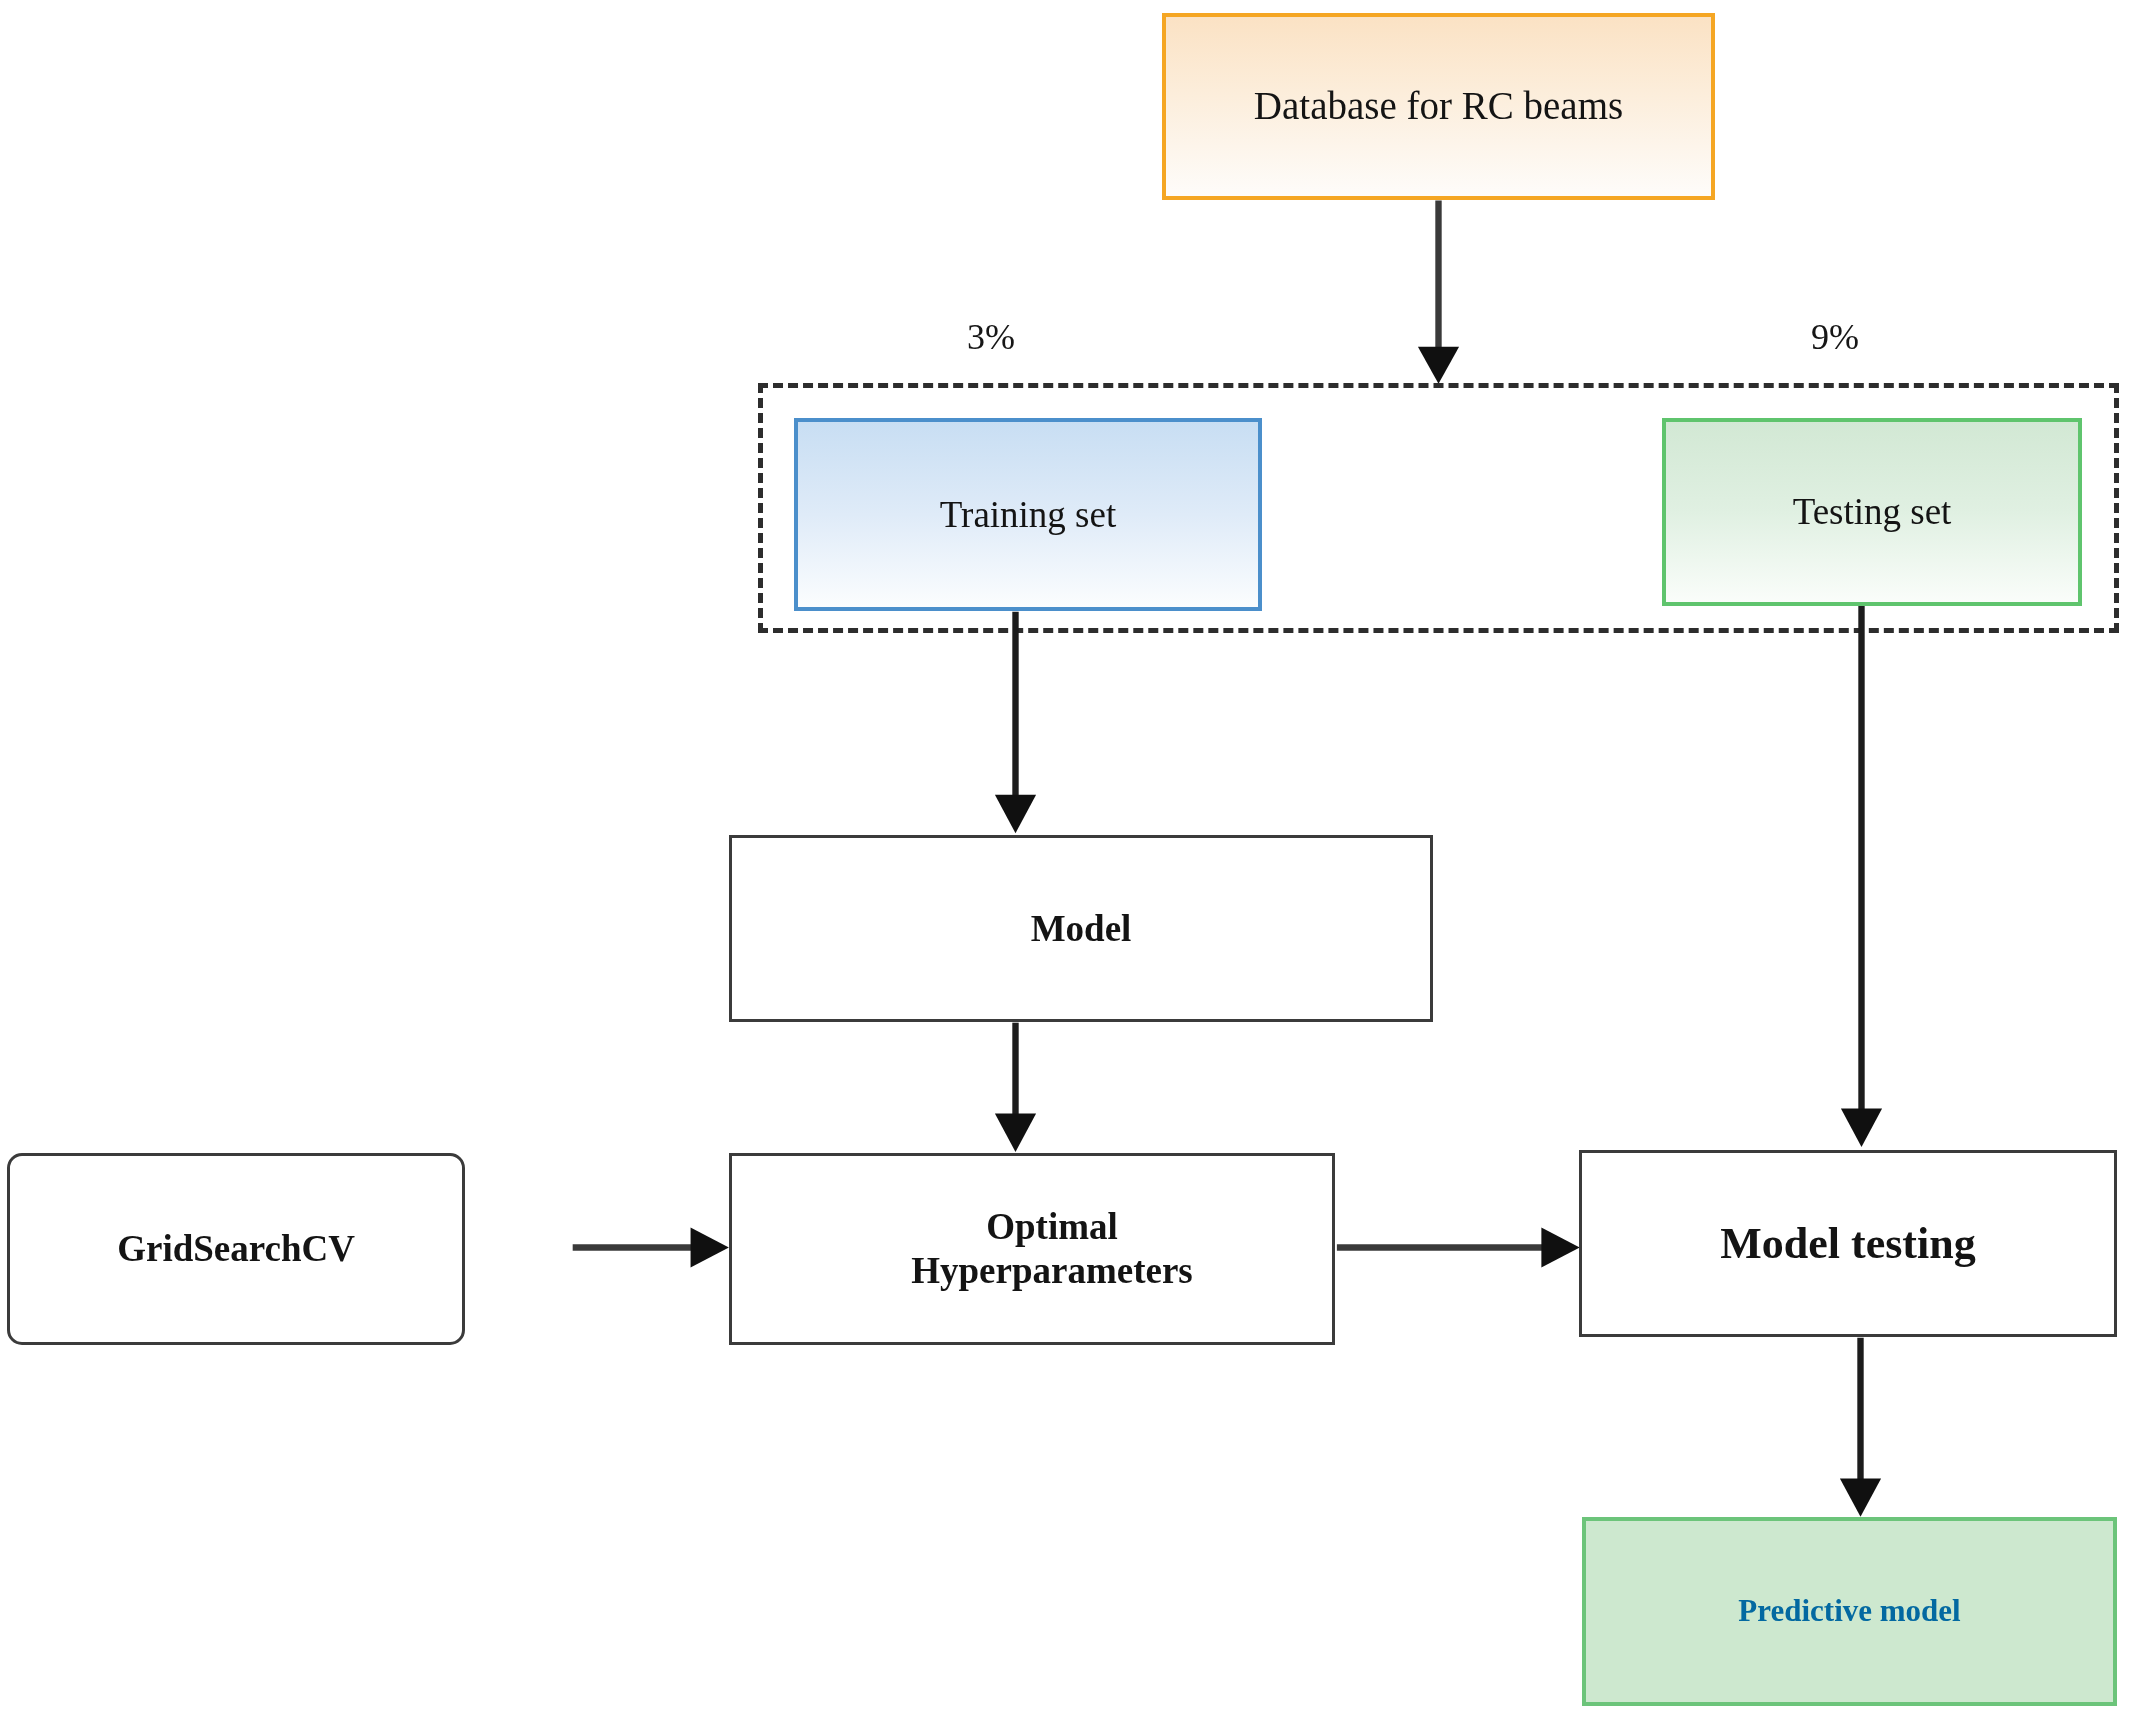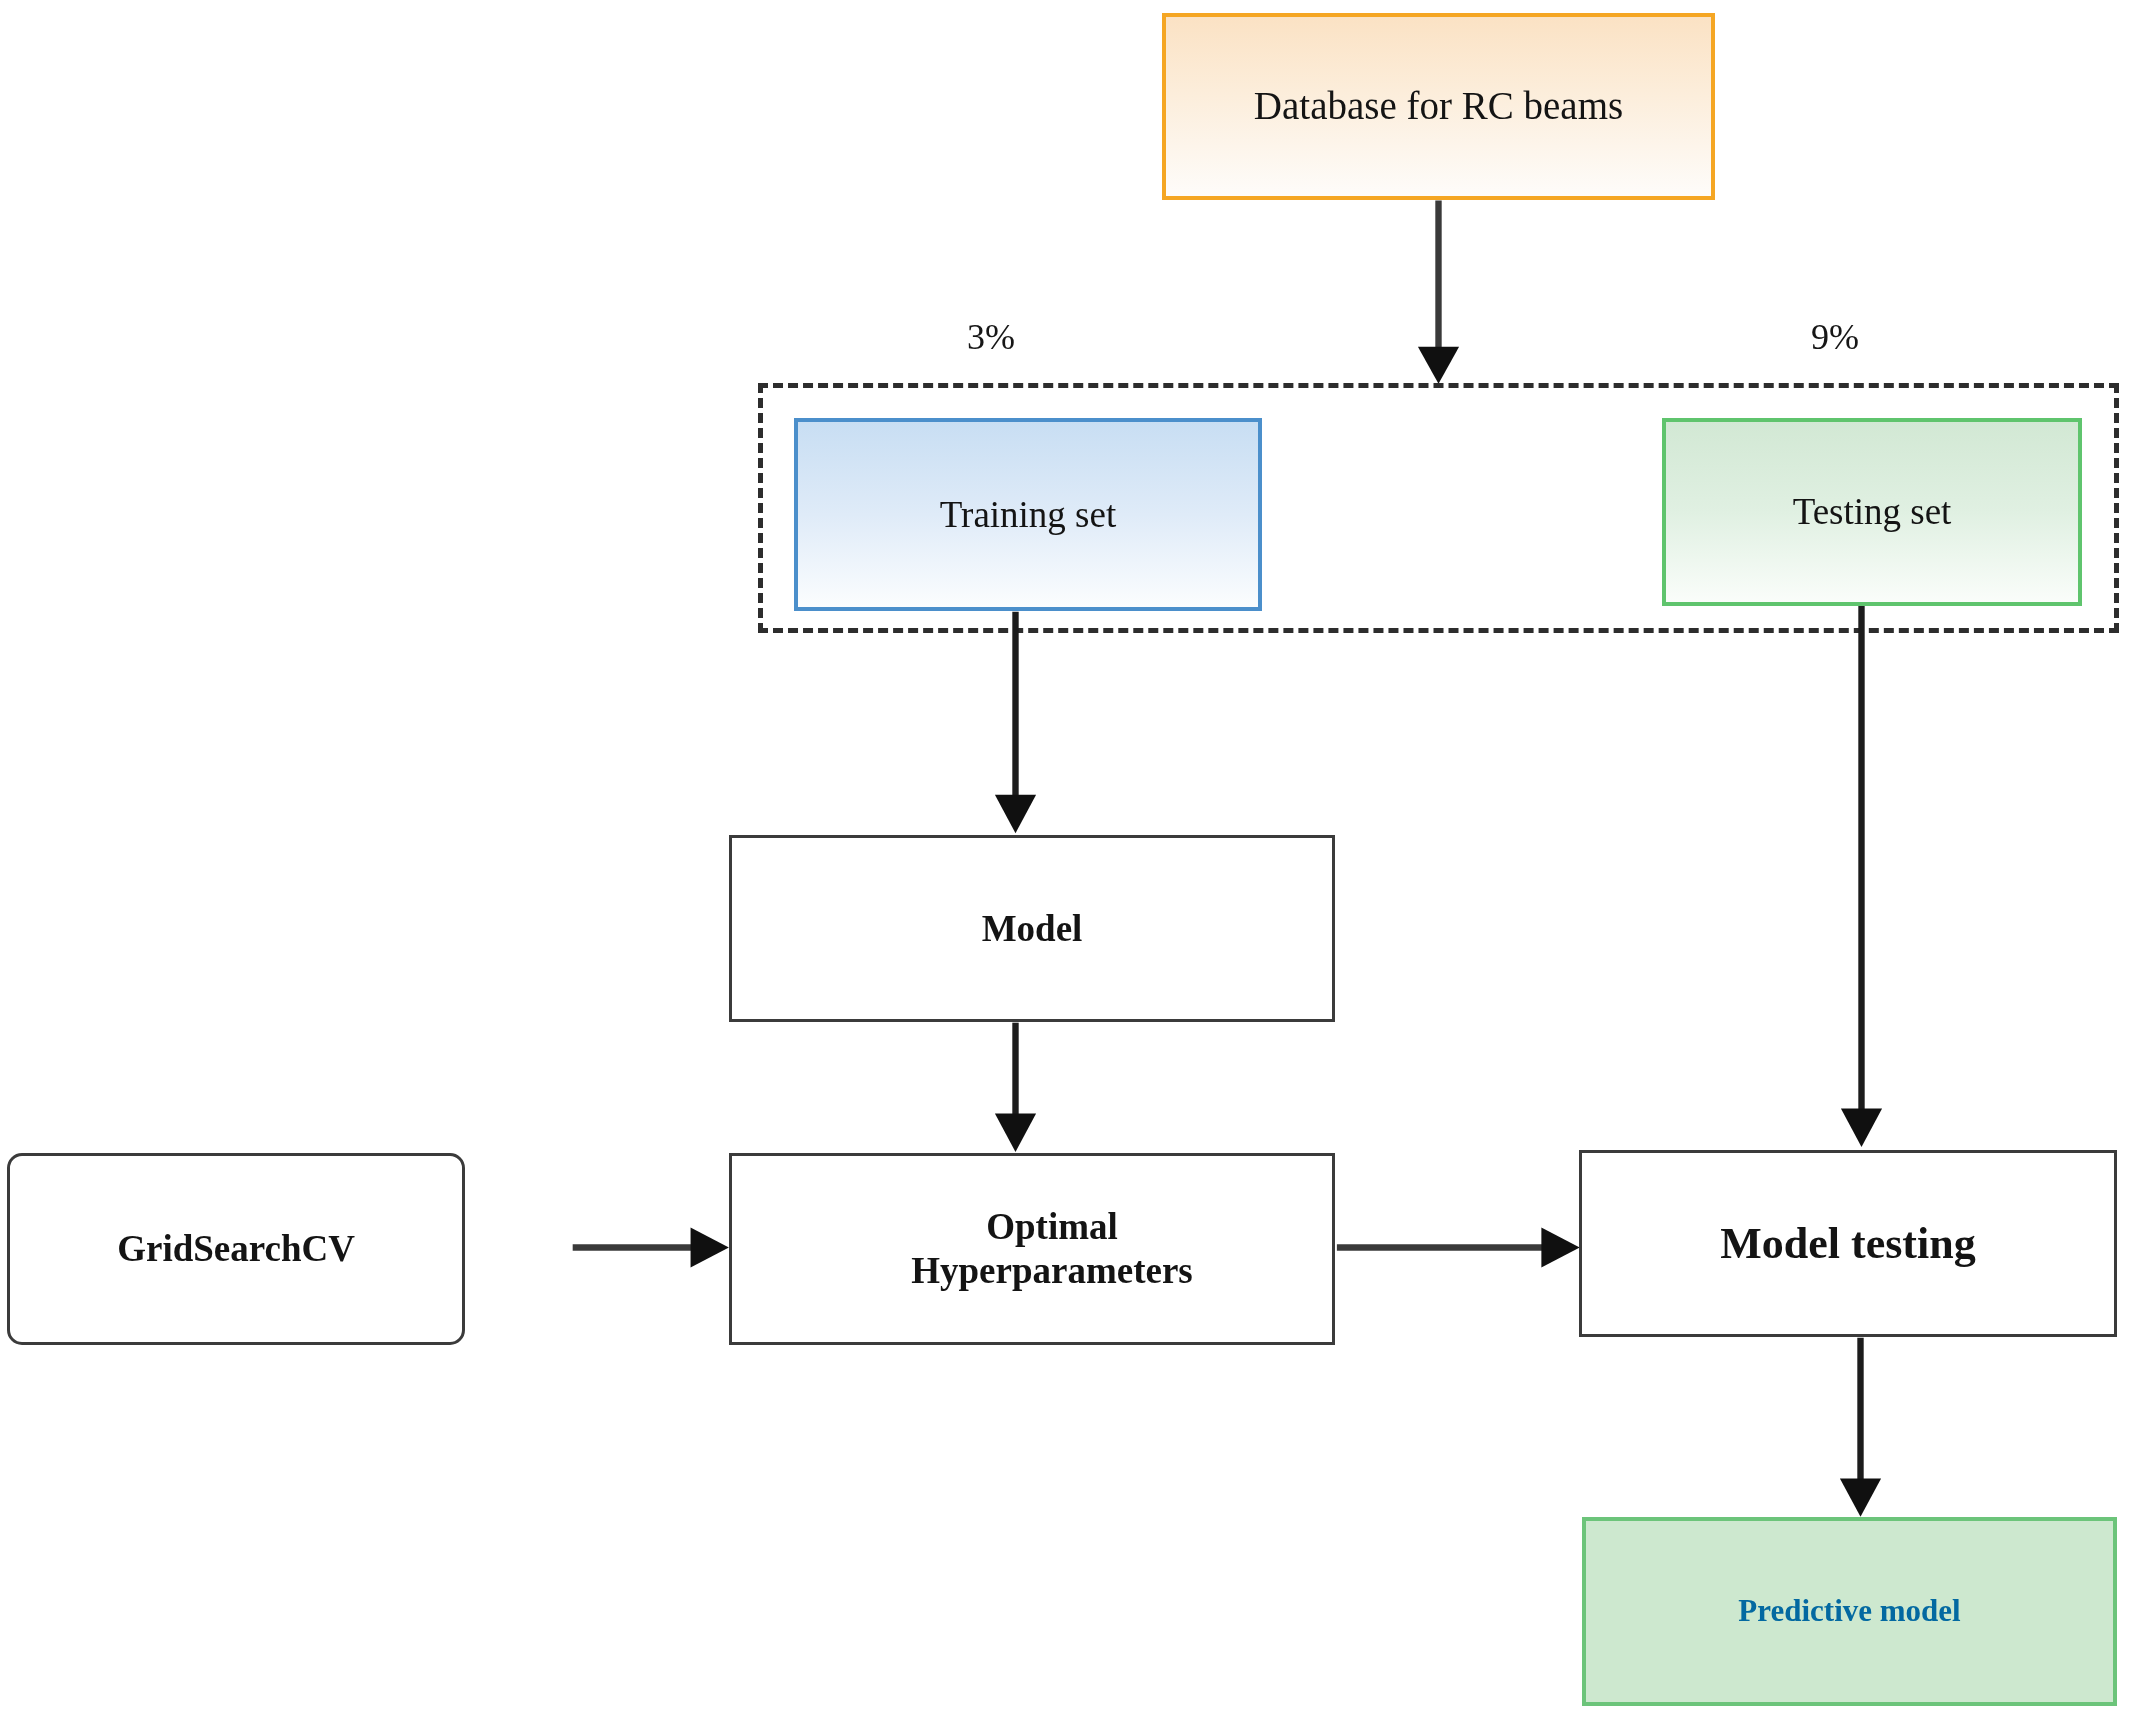--- a/index.html
+++ b/index.html
@@ -62,21 +62,21 @@
     font-size: 37px;
   }
 
   
   .plain-box {
     background: #ffffff;
     border: 3.6px solid #3b3b3b;
     font-weight: bold;
   }
   #node-model {
-    left: 729px; top: 835px; width: 606px; height: 187px;
+    left: 729px; top: 835px; width: 704px; height: 187px;
     font-size: 37px;
     text-align: center;
   }
   #node-gridsearch {
     left: 7.1px; top: 1153px; width: 458px; height: 192px;
     font-size: 37px;
     border-radius: 15px;
   }
   #node-hyperparams {
     left: 729px; top: 1153px; width: 606px; height: 192px;

